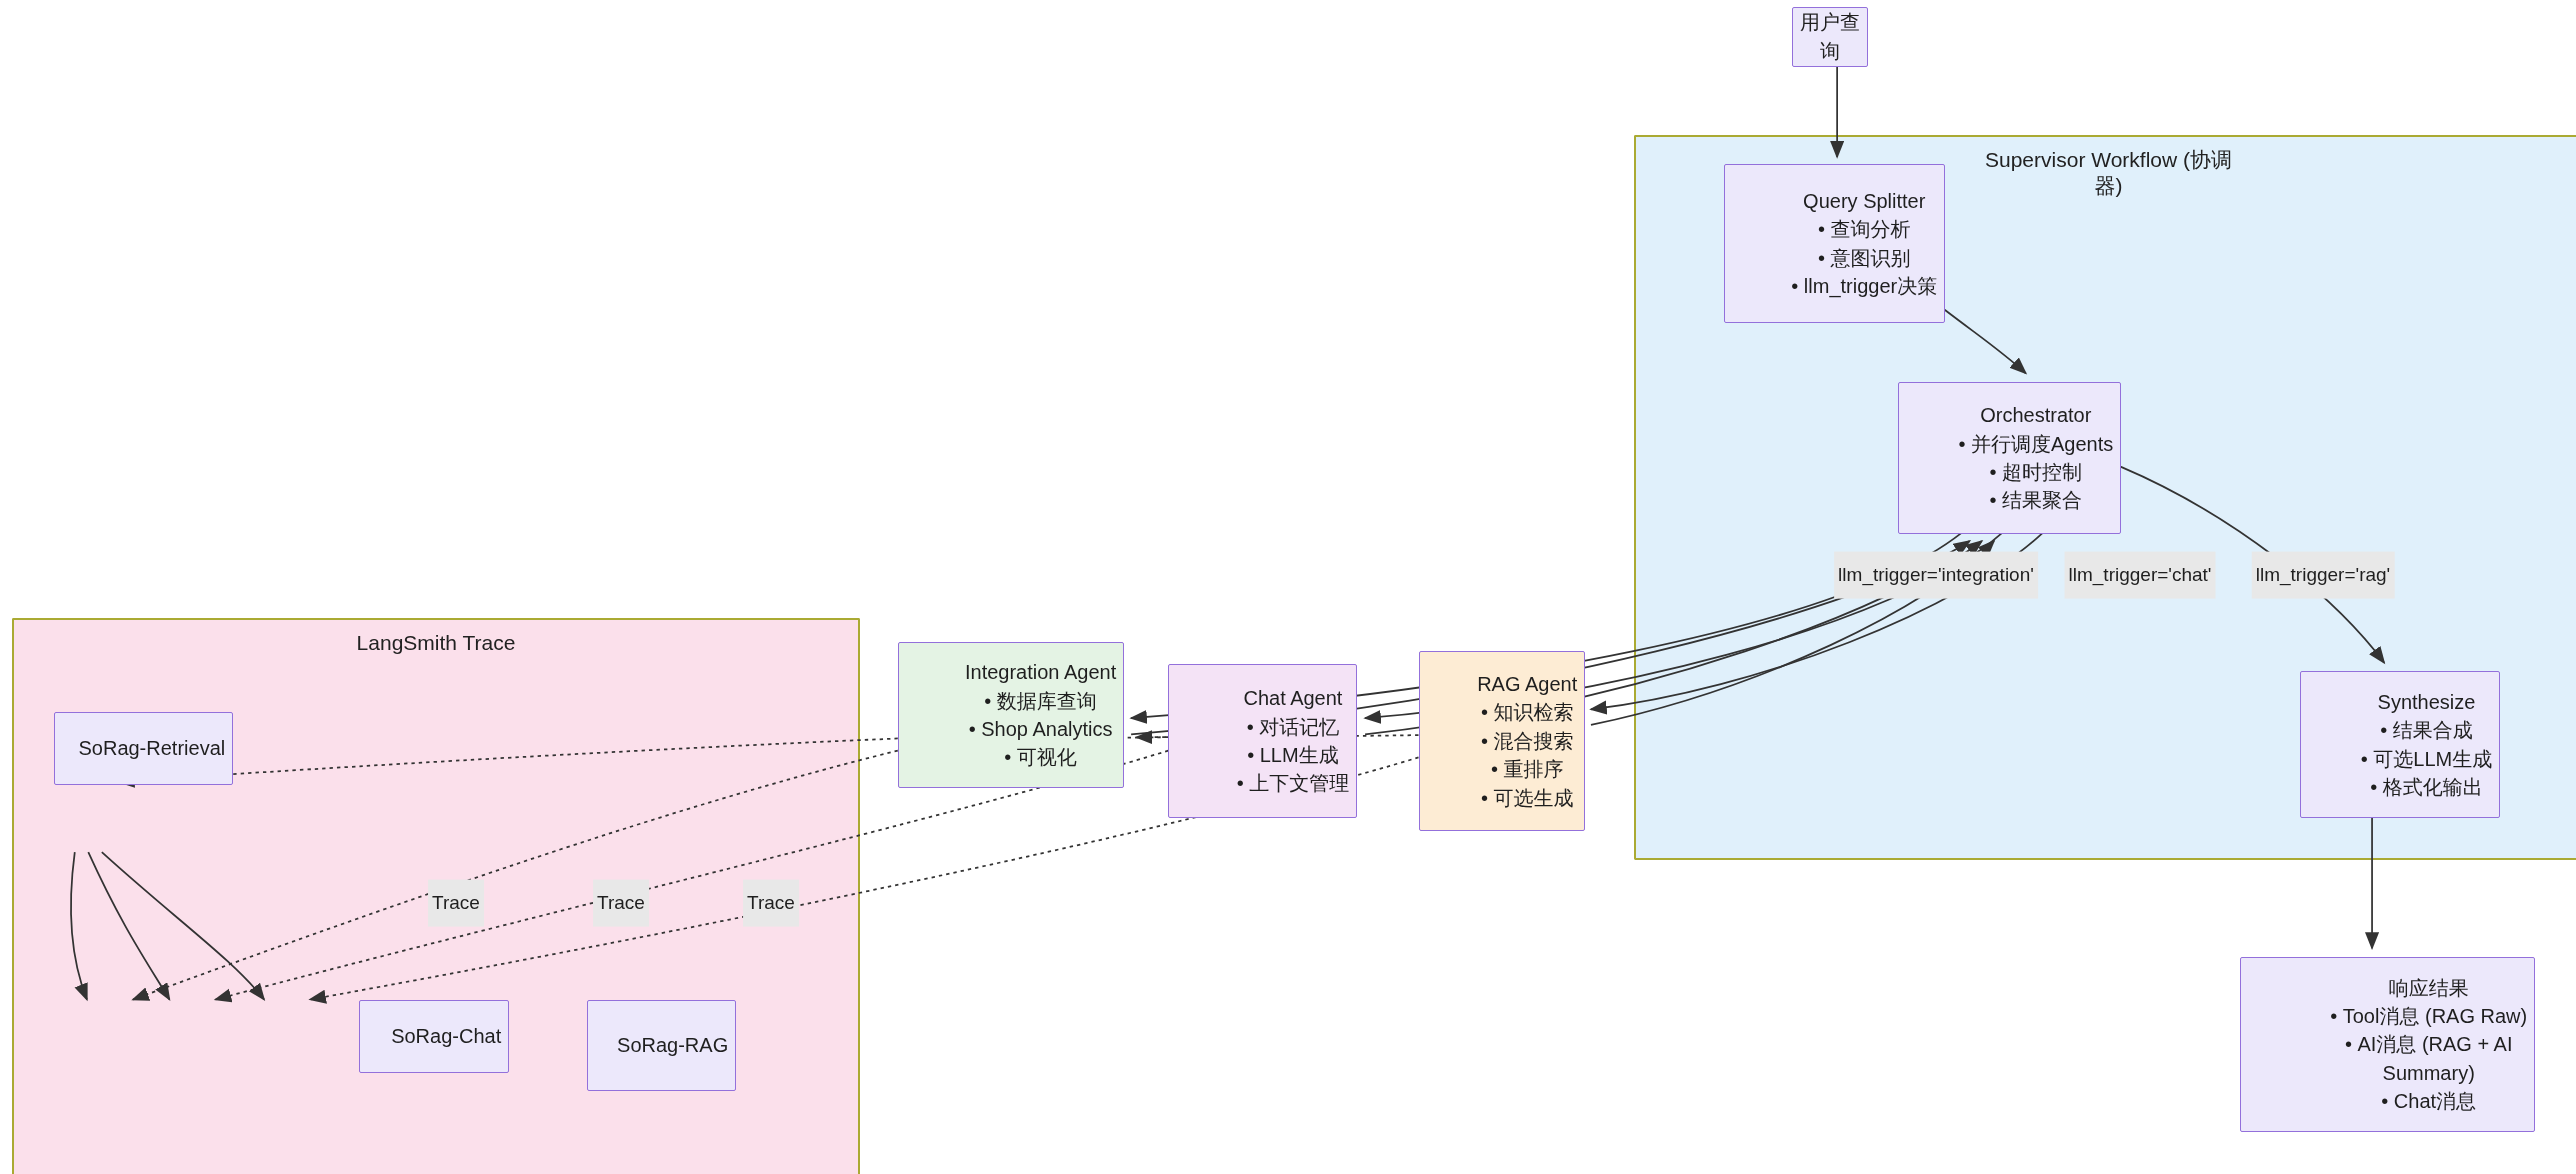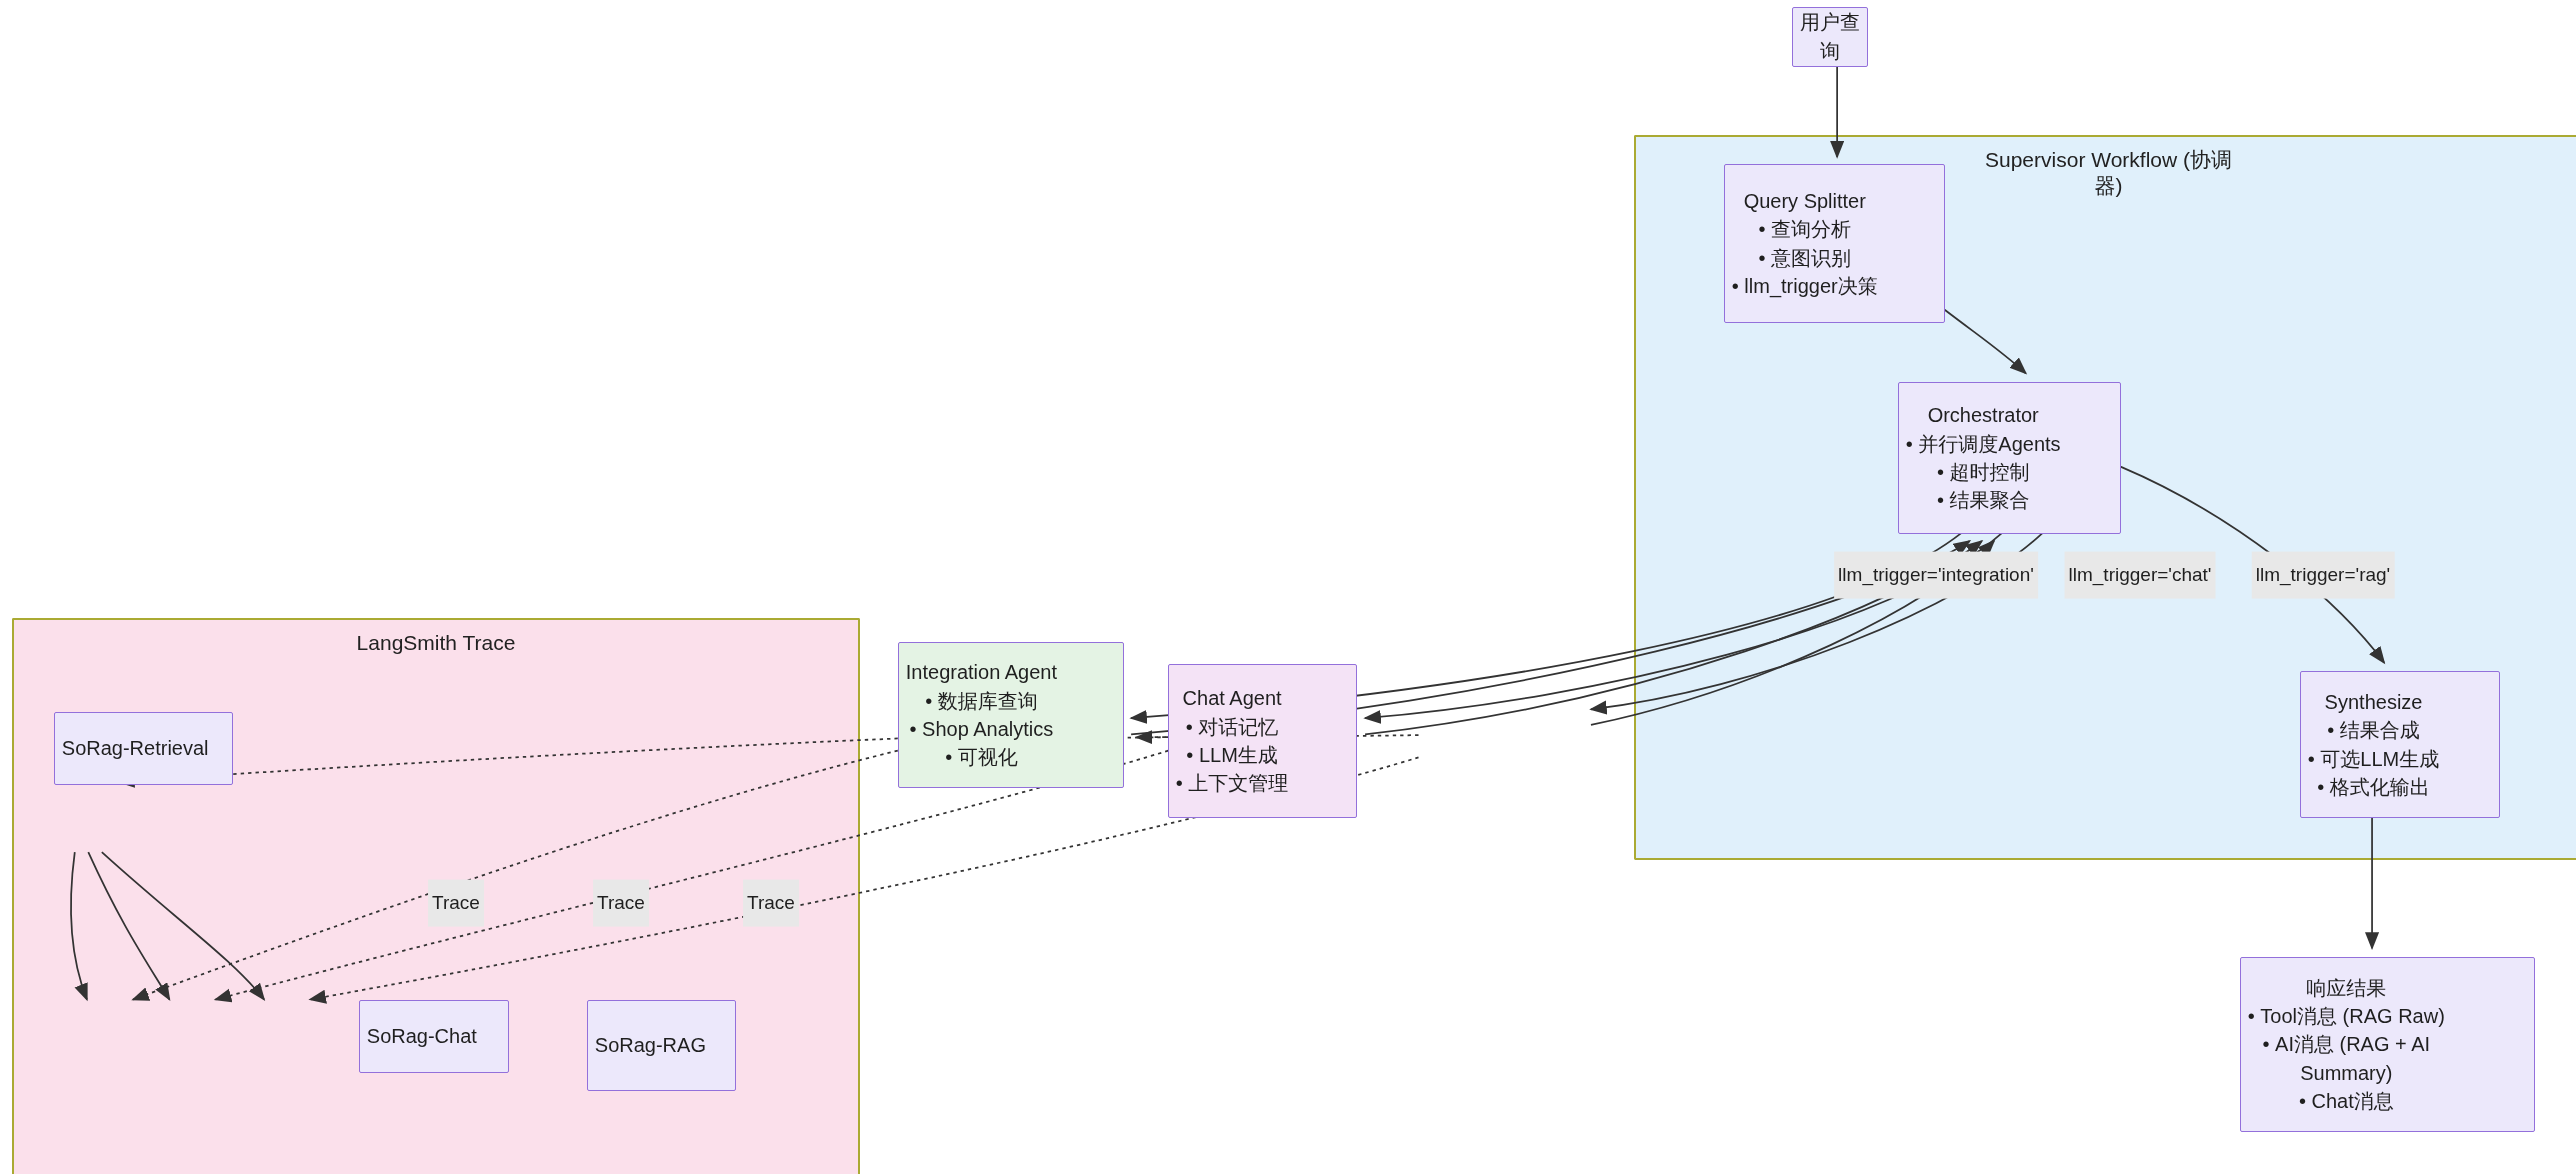--- a/index.html
+++ b/index.html
@@ -21,21 +21,21 @@
     font-size:21px;color:#222222;line-height:1.28;
     white-space:pre-line;
   }
   #cluster-supervisor{background:#e0f0fb;}
   #cluster-langsmith{background:#fbe0eb;}
 
   
   .node{
     position:absolute;box-sizing:border-box;
     border:1.7px solid #9370db;border-radius:2px;
-    display:flex;align-items:center;justify-content:flex-start;
+    display:flex;align-items:center;justify-content:flex-end;
     text-align:center;color:#1f1f1f;font-size:20px;line-height:1.42;
   }
   .node .nlabel{display:block;padding:0 6.8px;white-space:pre-line;}
   .fill-lav{background:#ece8fb;}
   .fill-green{background:#e4f3e4;}
   .fill-pink{background:#f4e3f6;}
   .fill-orange{background:#fdecd4;}
 
   
   .edge-label{
@@ -146,20 +146,27 @@
 • 可视化</span>
   </div>
 
   <div class="node fill-pink" style="left:1168px;top:664px;width:189px;height:154px;">
     <span class="nlabel">Chat Agent
 • 对话记忆
 • LLM生成
 • 上下文管理</span>
   </div>
 
+  <div class="node fill-orange" style="left:1419px;top:651px;width:166px;height:180px;">
+    <span class="nlabel">RAG Agent
+• 知识检索
+• 混合搜索
+• 重排序
+• 可选生成</span>
+  </div>
 
   <div class="node fill-lav" style="left:54px;top:712px;width:179px;height:73px;">
     <span class="nlabel">SoRag-Retrieval</span>
   </div>
 
 
   <div class="node fill-lav" style="left:359px;top:1000px;width:150px;height:73px;">
     <span class="nlabel">SoRag-Chat</span>
   </div>
 

